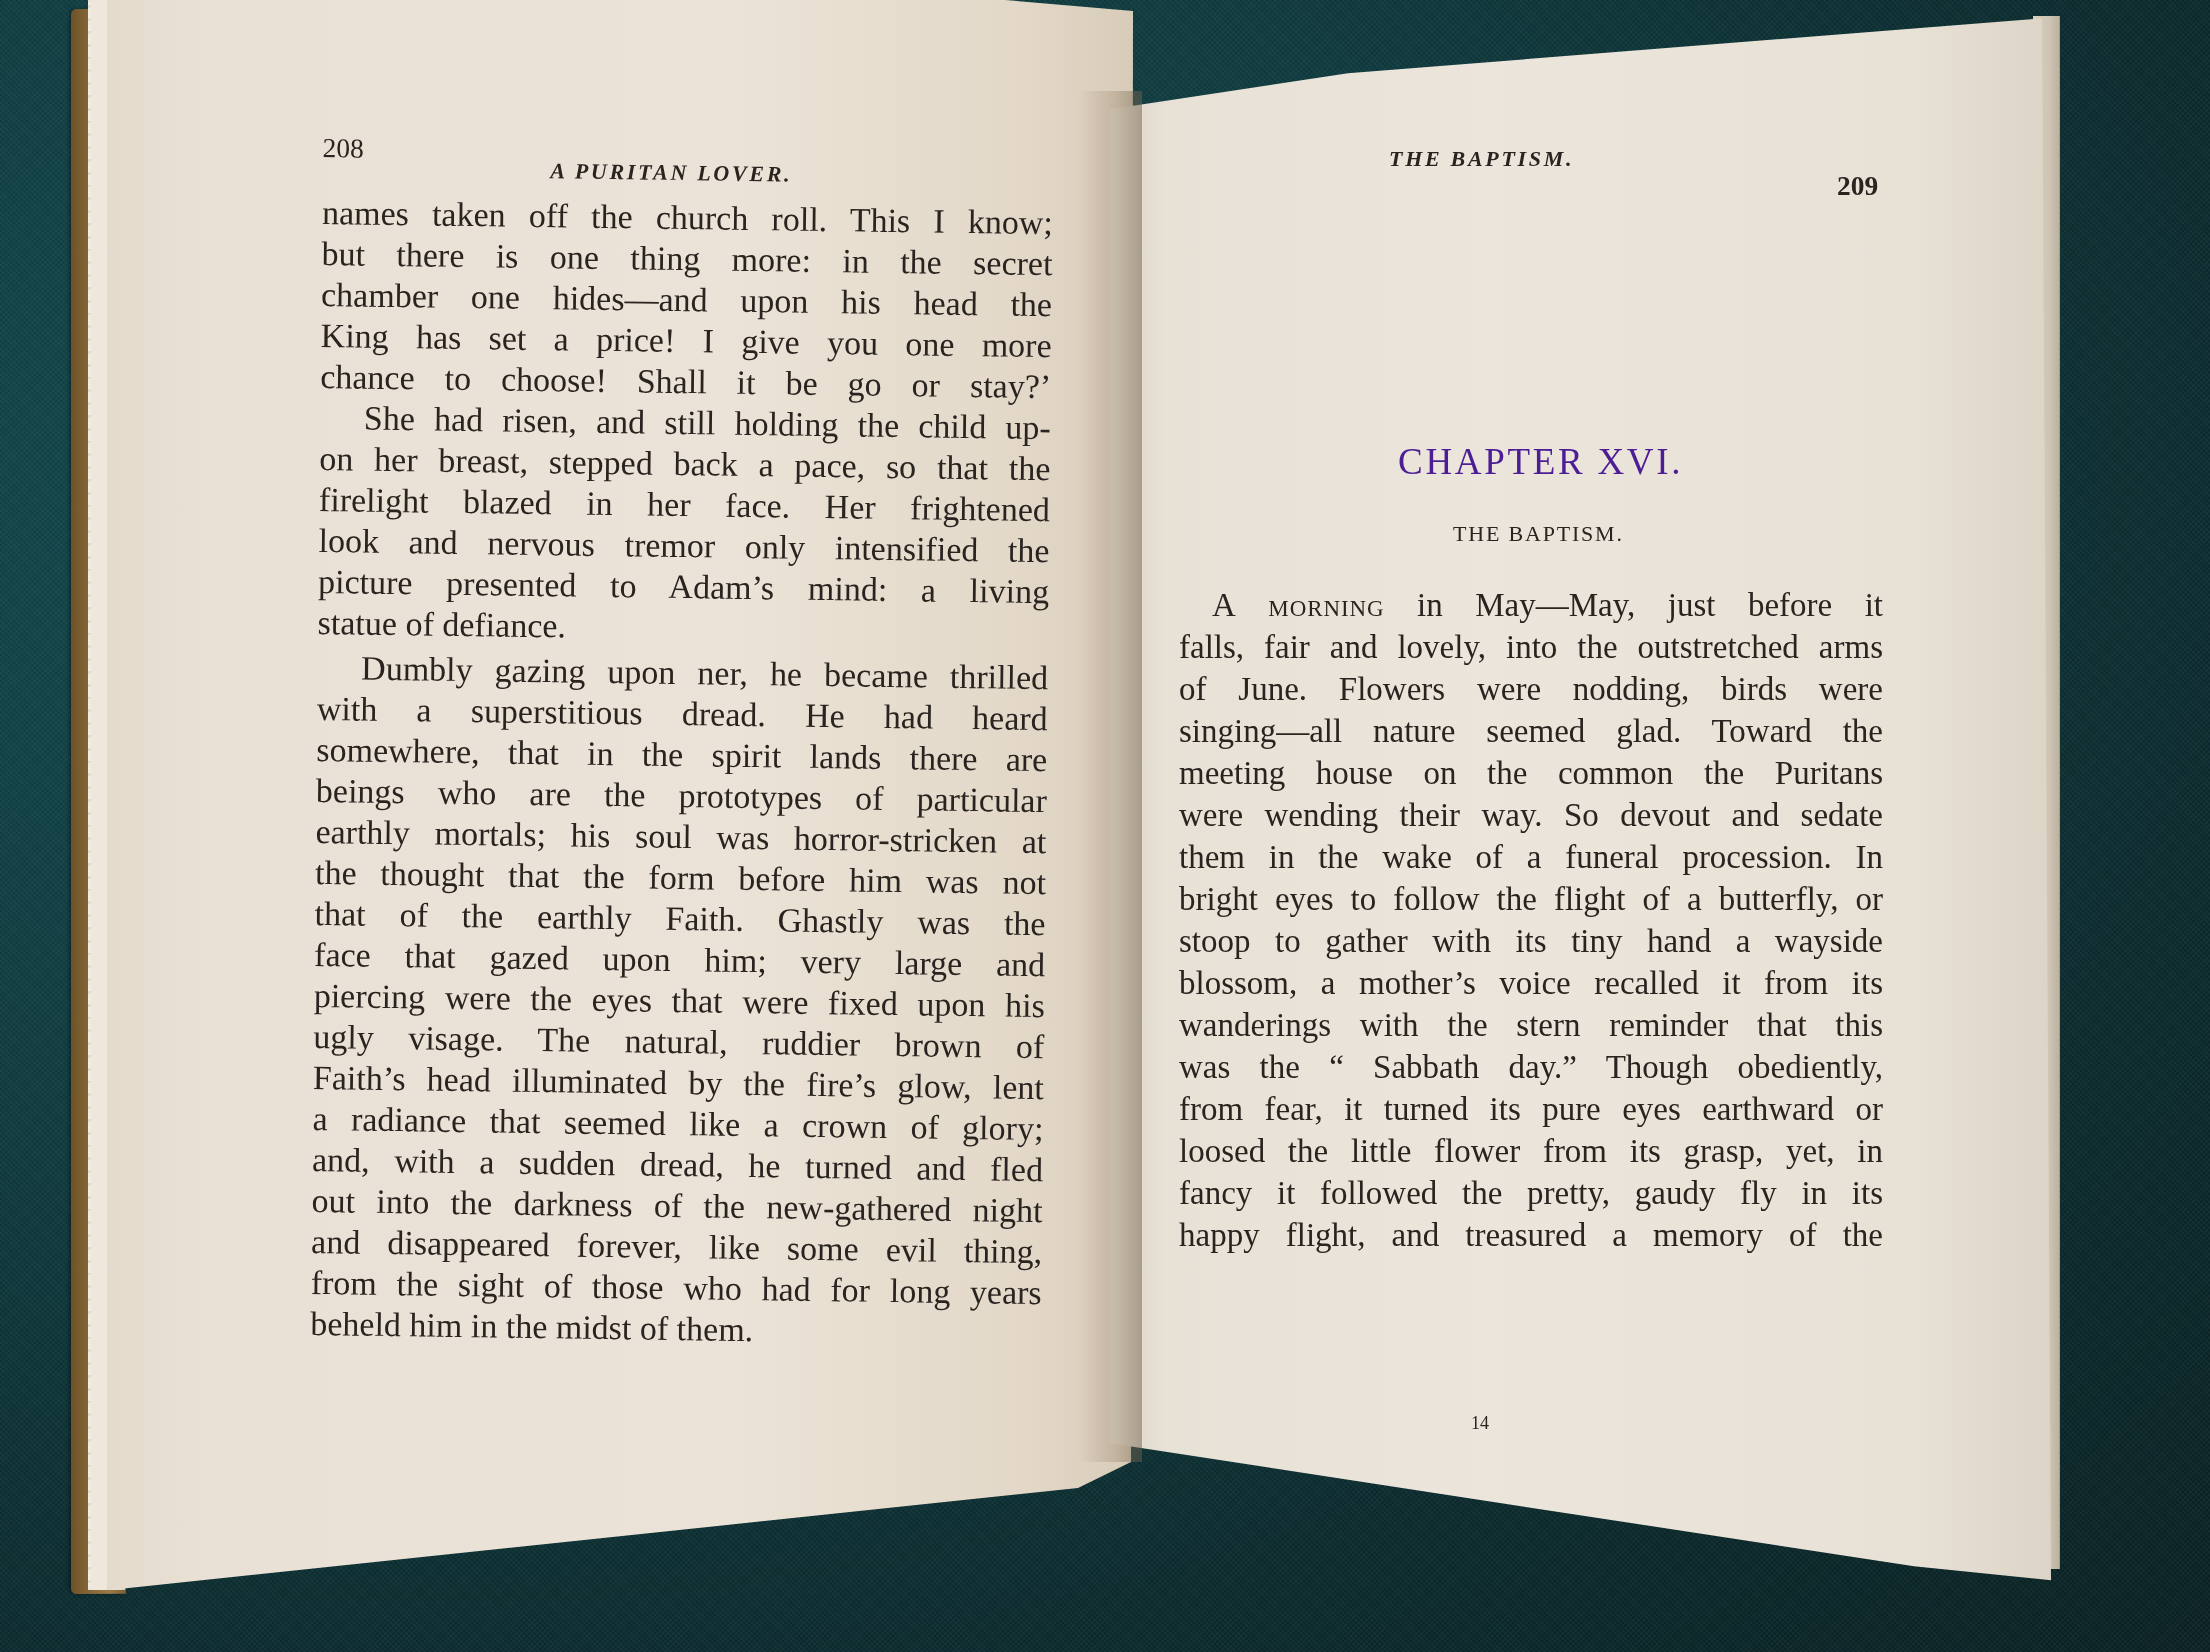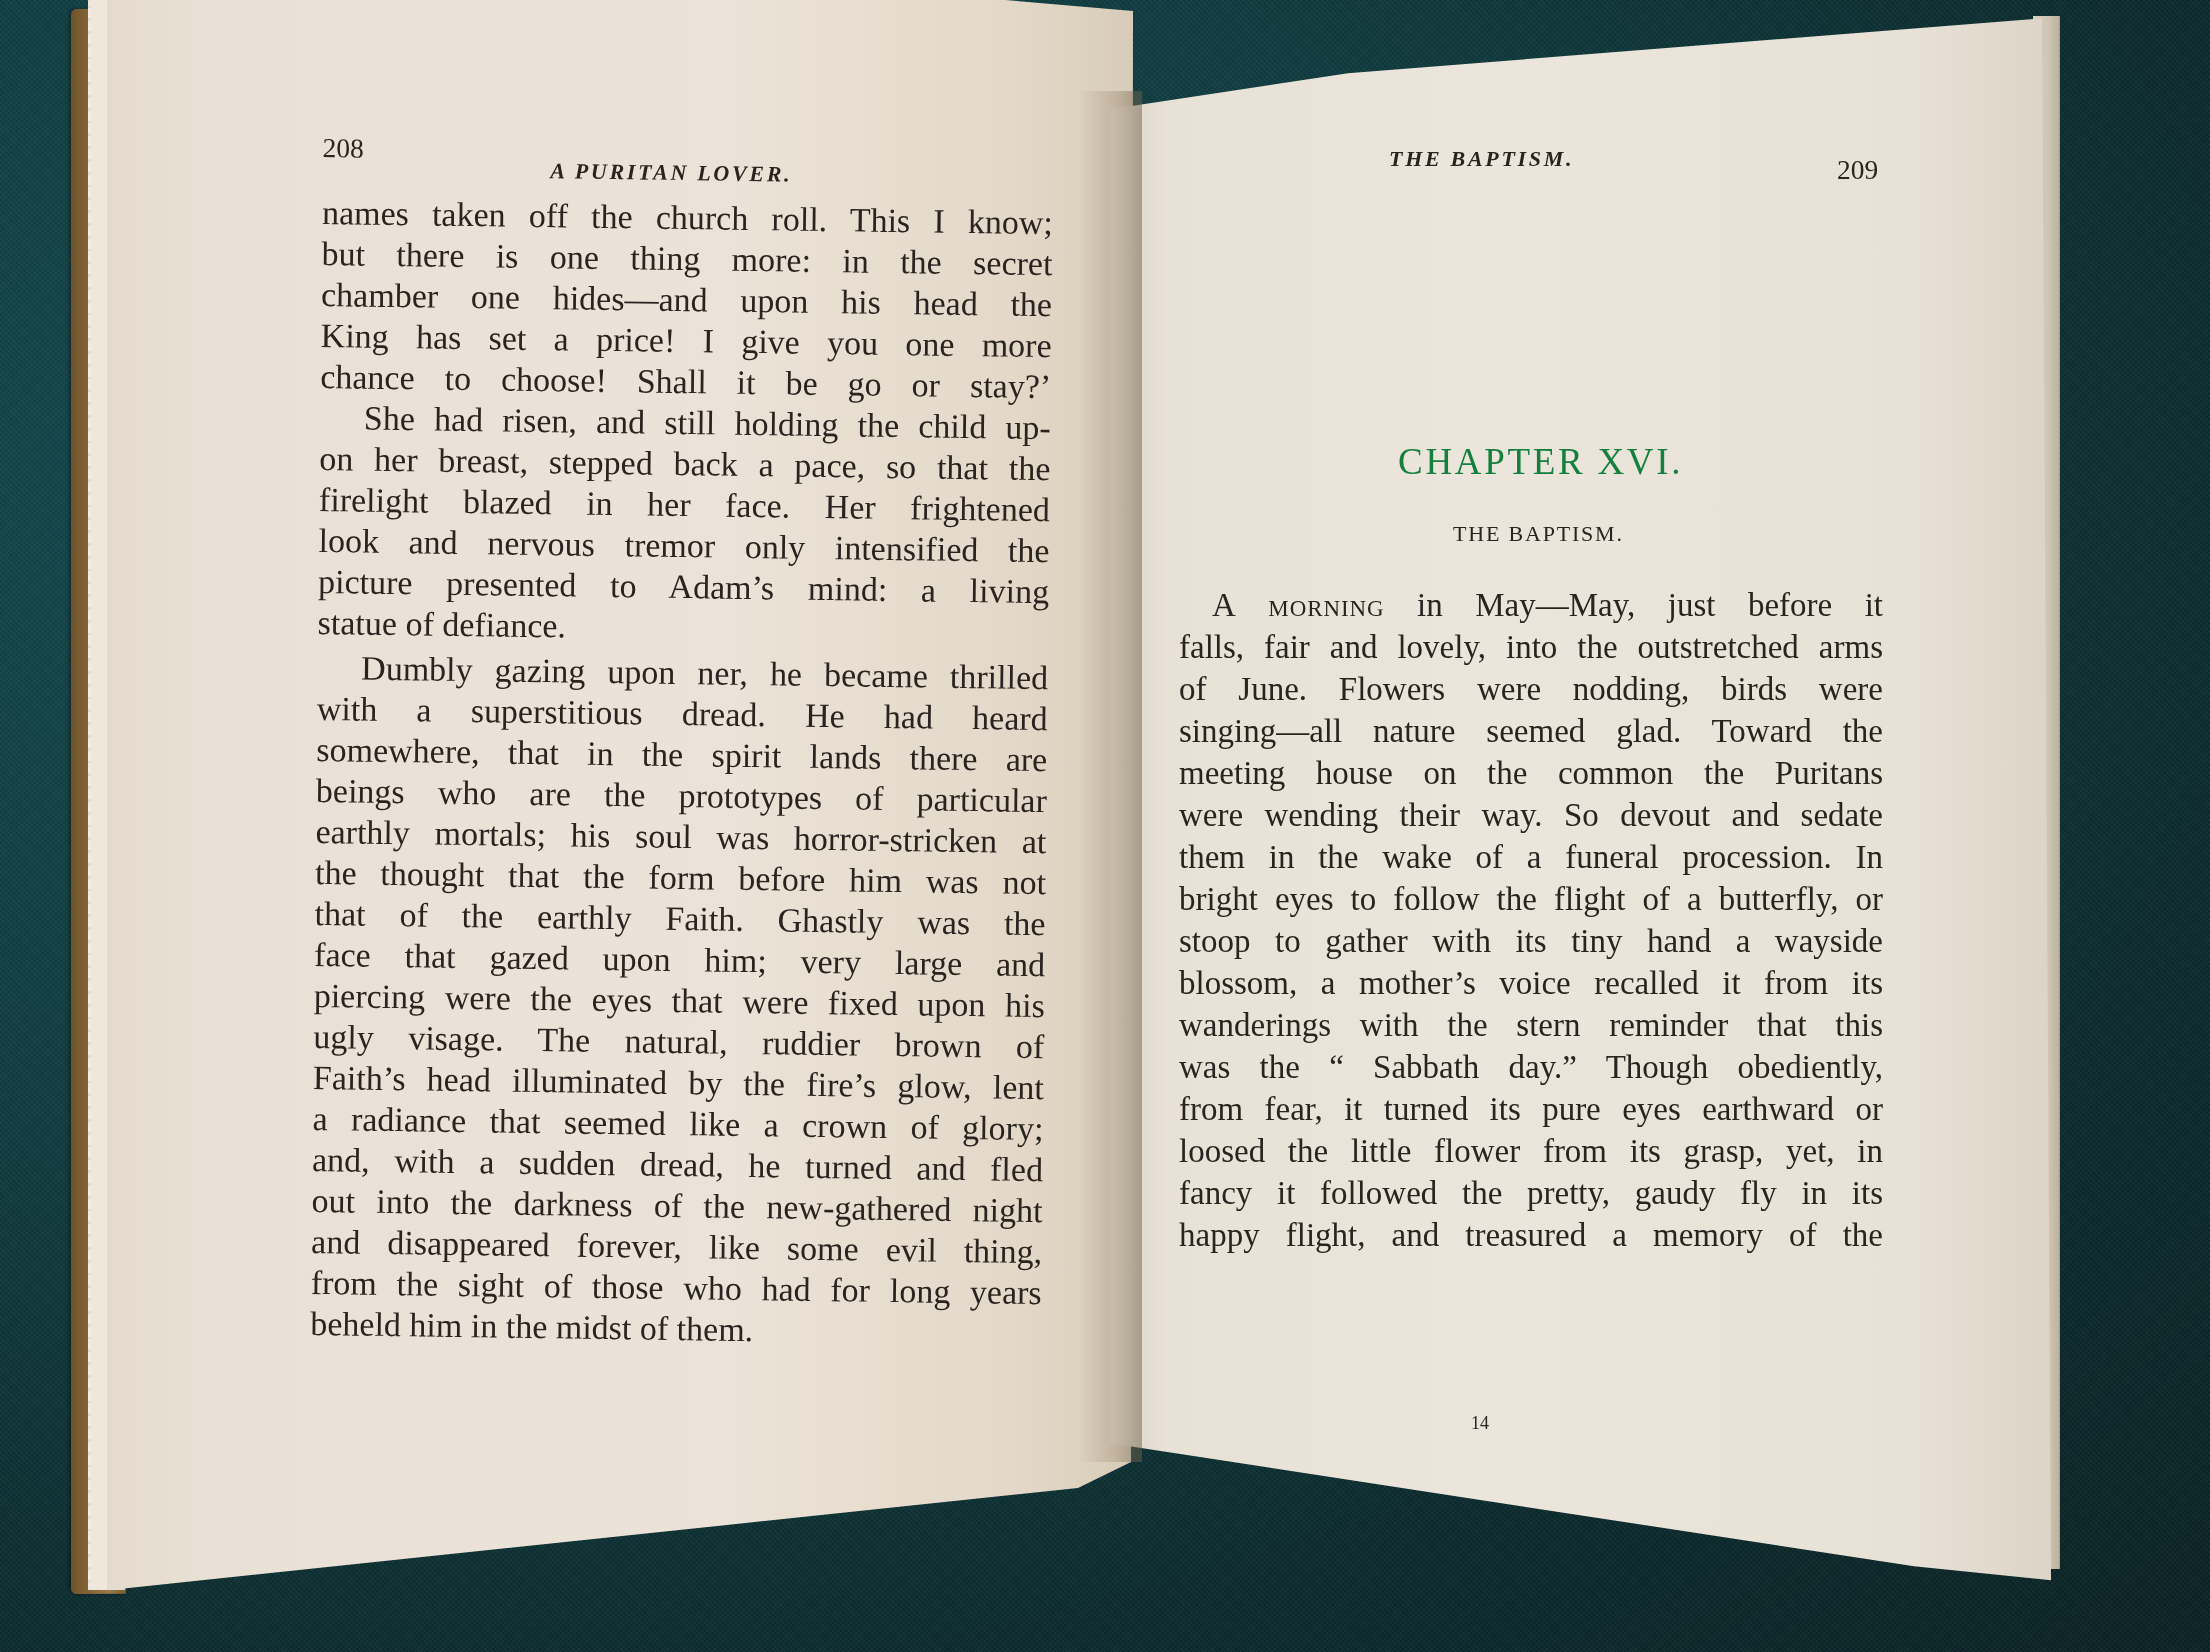--- a/index.html
+++ b/index.html
@@ -64,32 +64,32 @@
       position: absolute;
     }
     .body-line {
       font-size: 34px; line-height: 41px; text-align: justify; text-align-last: justify;
       white-space: nowrap; display: block; height: 41px;
     }
     .body-line.last { text-align-last: left; }
     .indent { padding-left: 44px; }
     .chapter-title {
       position: absolute; left: 219px; top: 294px; font-size: 37px; letter-spacing: 2.7px;
-      color: #15803d;
+      color: #4c1d95;
     }
     .chapter-sub {
       position: absolute; left: 274px; top: 375px; font-size: 22px; letter-spacing: 1.8px; color: #2a2420;
     }
     .right-body { position: absolute; left: 0; top: 439px; width: 704px; }
     .right-body .body-line { font-size: 33px; line-height: 41px; height: 42px; }
     .smallcaps { font-variant: small-caps; letter-spacing: 0.9px; }
     .signature {
       position: absolute; left: 292px; top: 1267px; font-size: 18px;
     }
-    .page-num-right { font-weight: normal; }
+    .page-num-right { font-weight: bold; margin-top: 16px; }
   </style>
 </head>
 <body>
 
 <div class="fabric"></div>
 
 <div class="cover-left"></div>
 <div class="left-edges"></div>
 <div class="left-page"></div>
 <div class="right-edges"></div>

